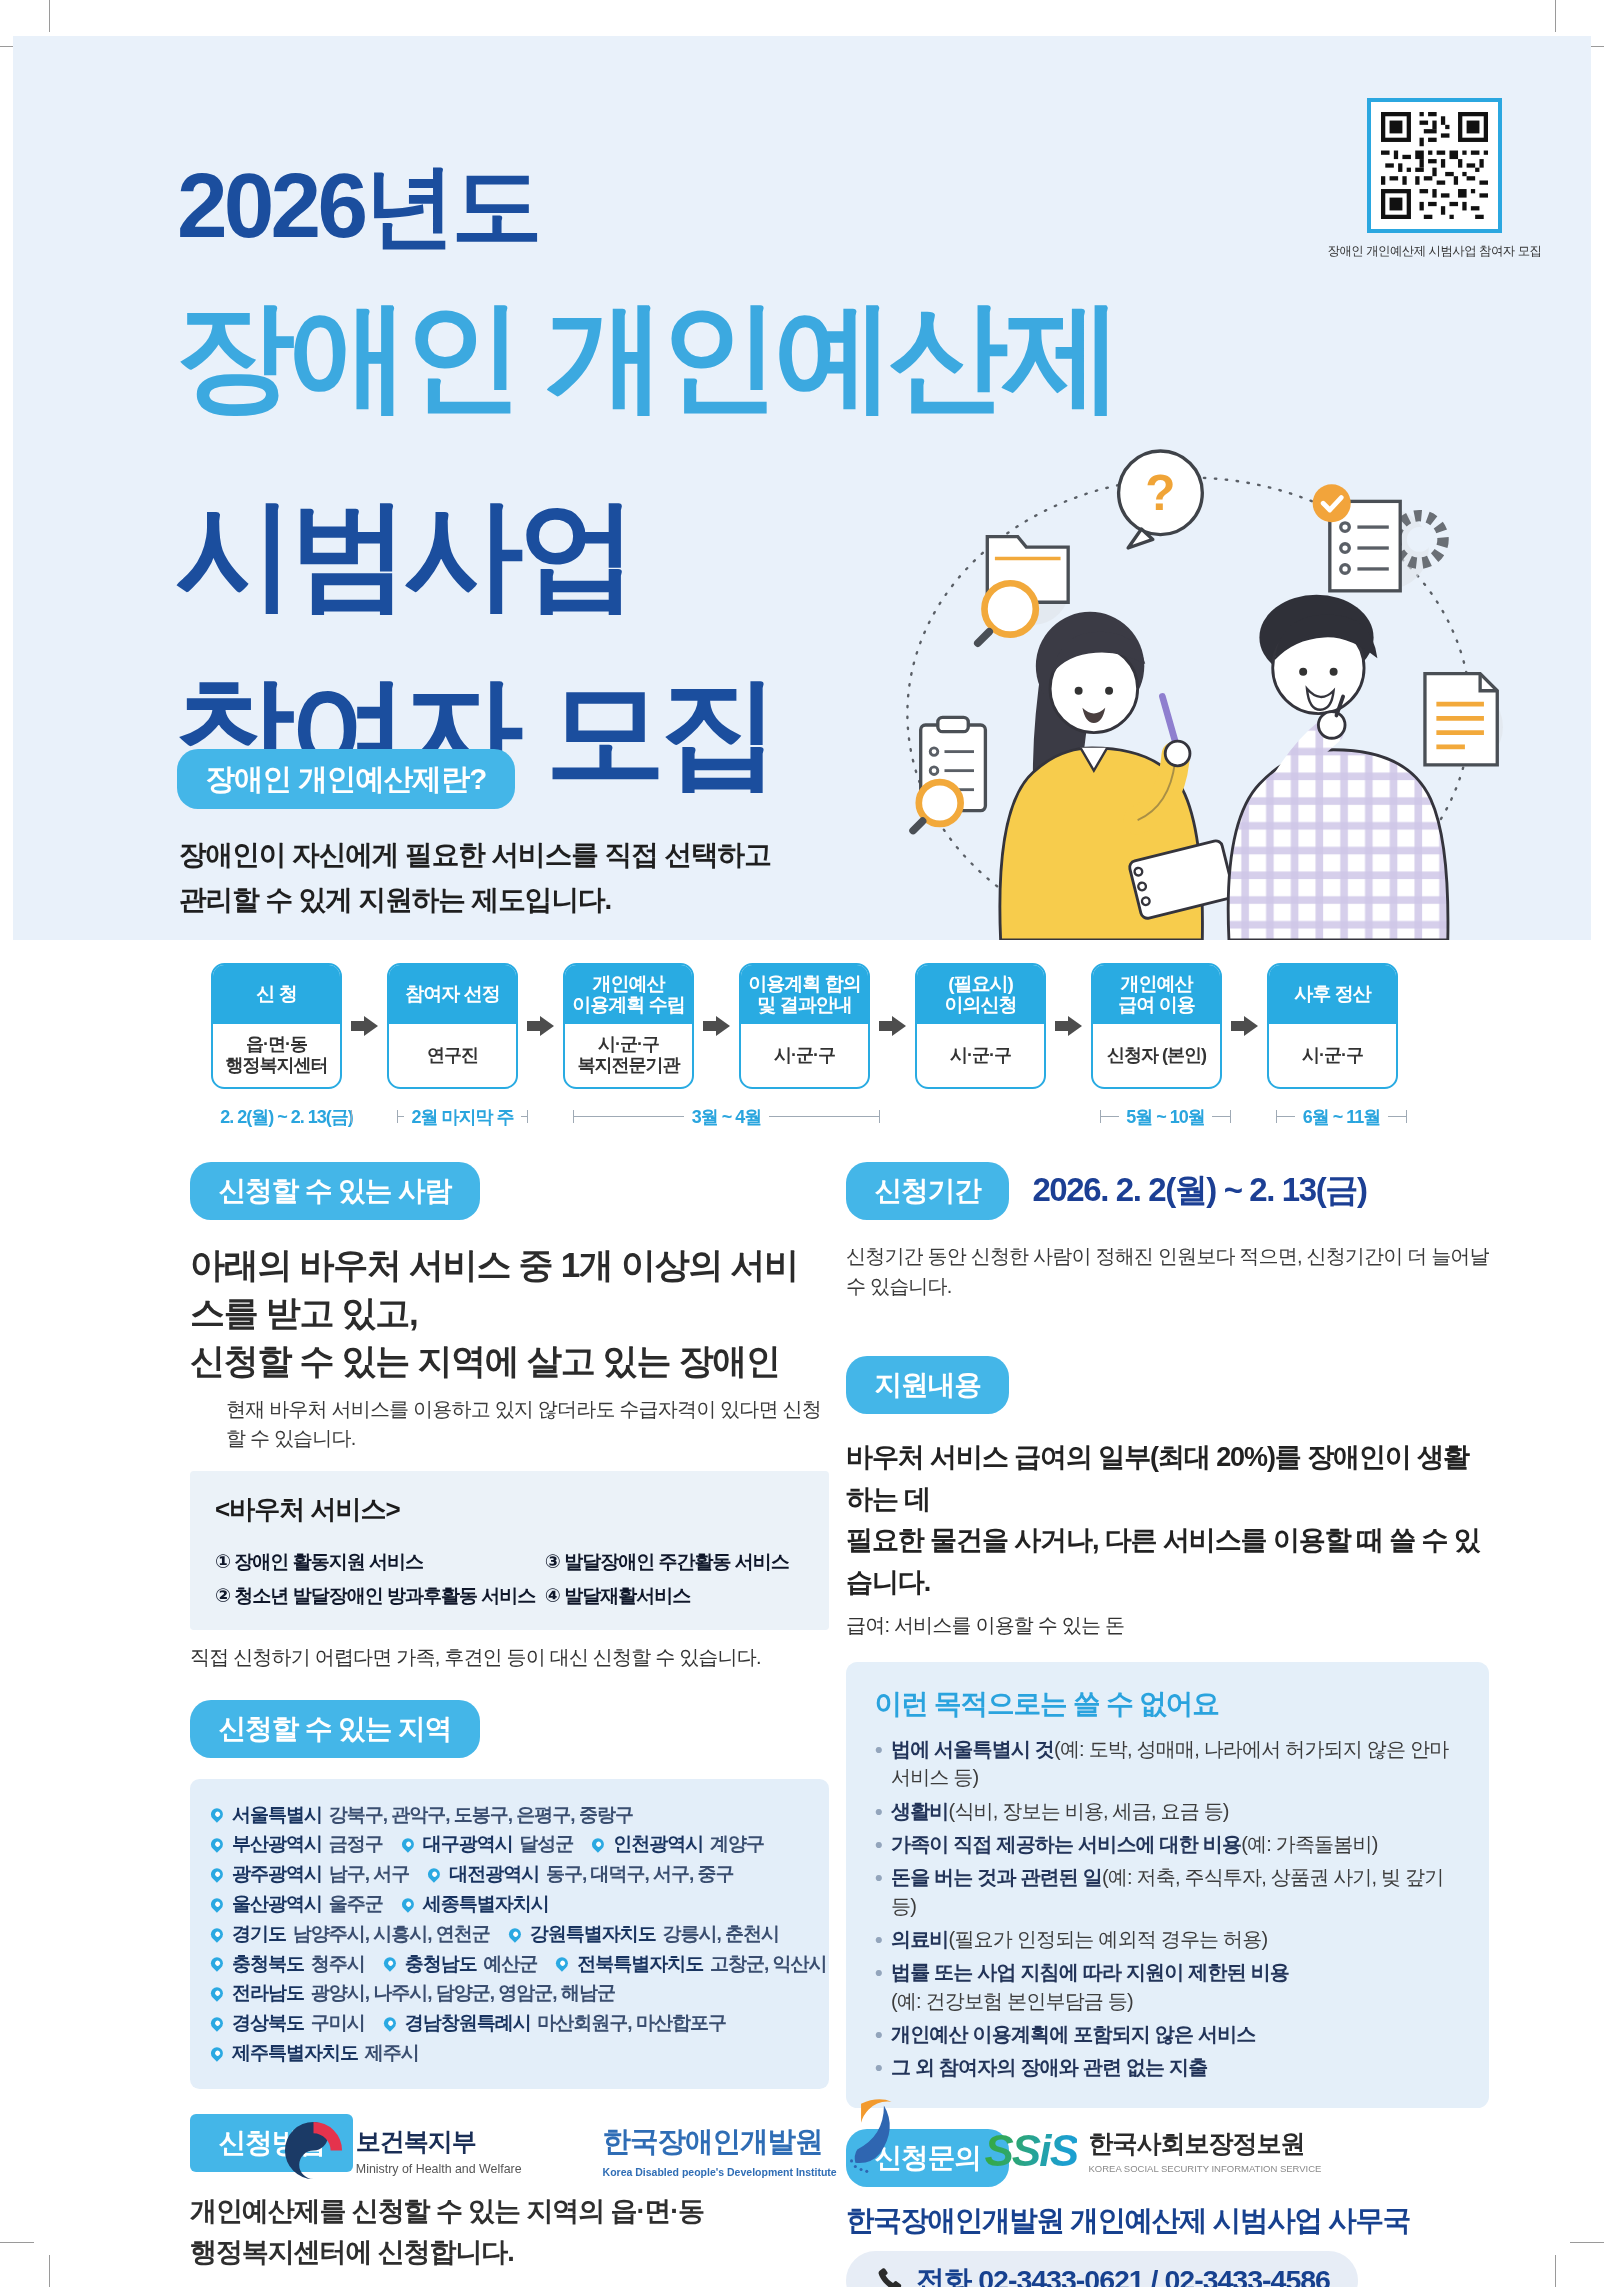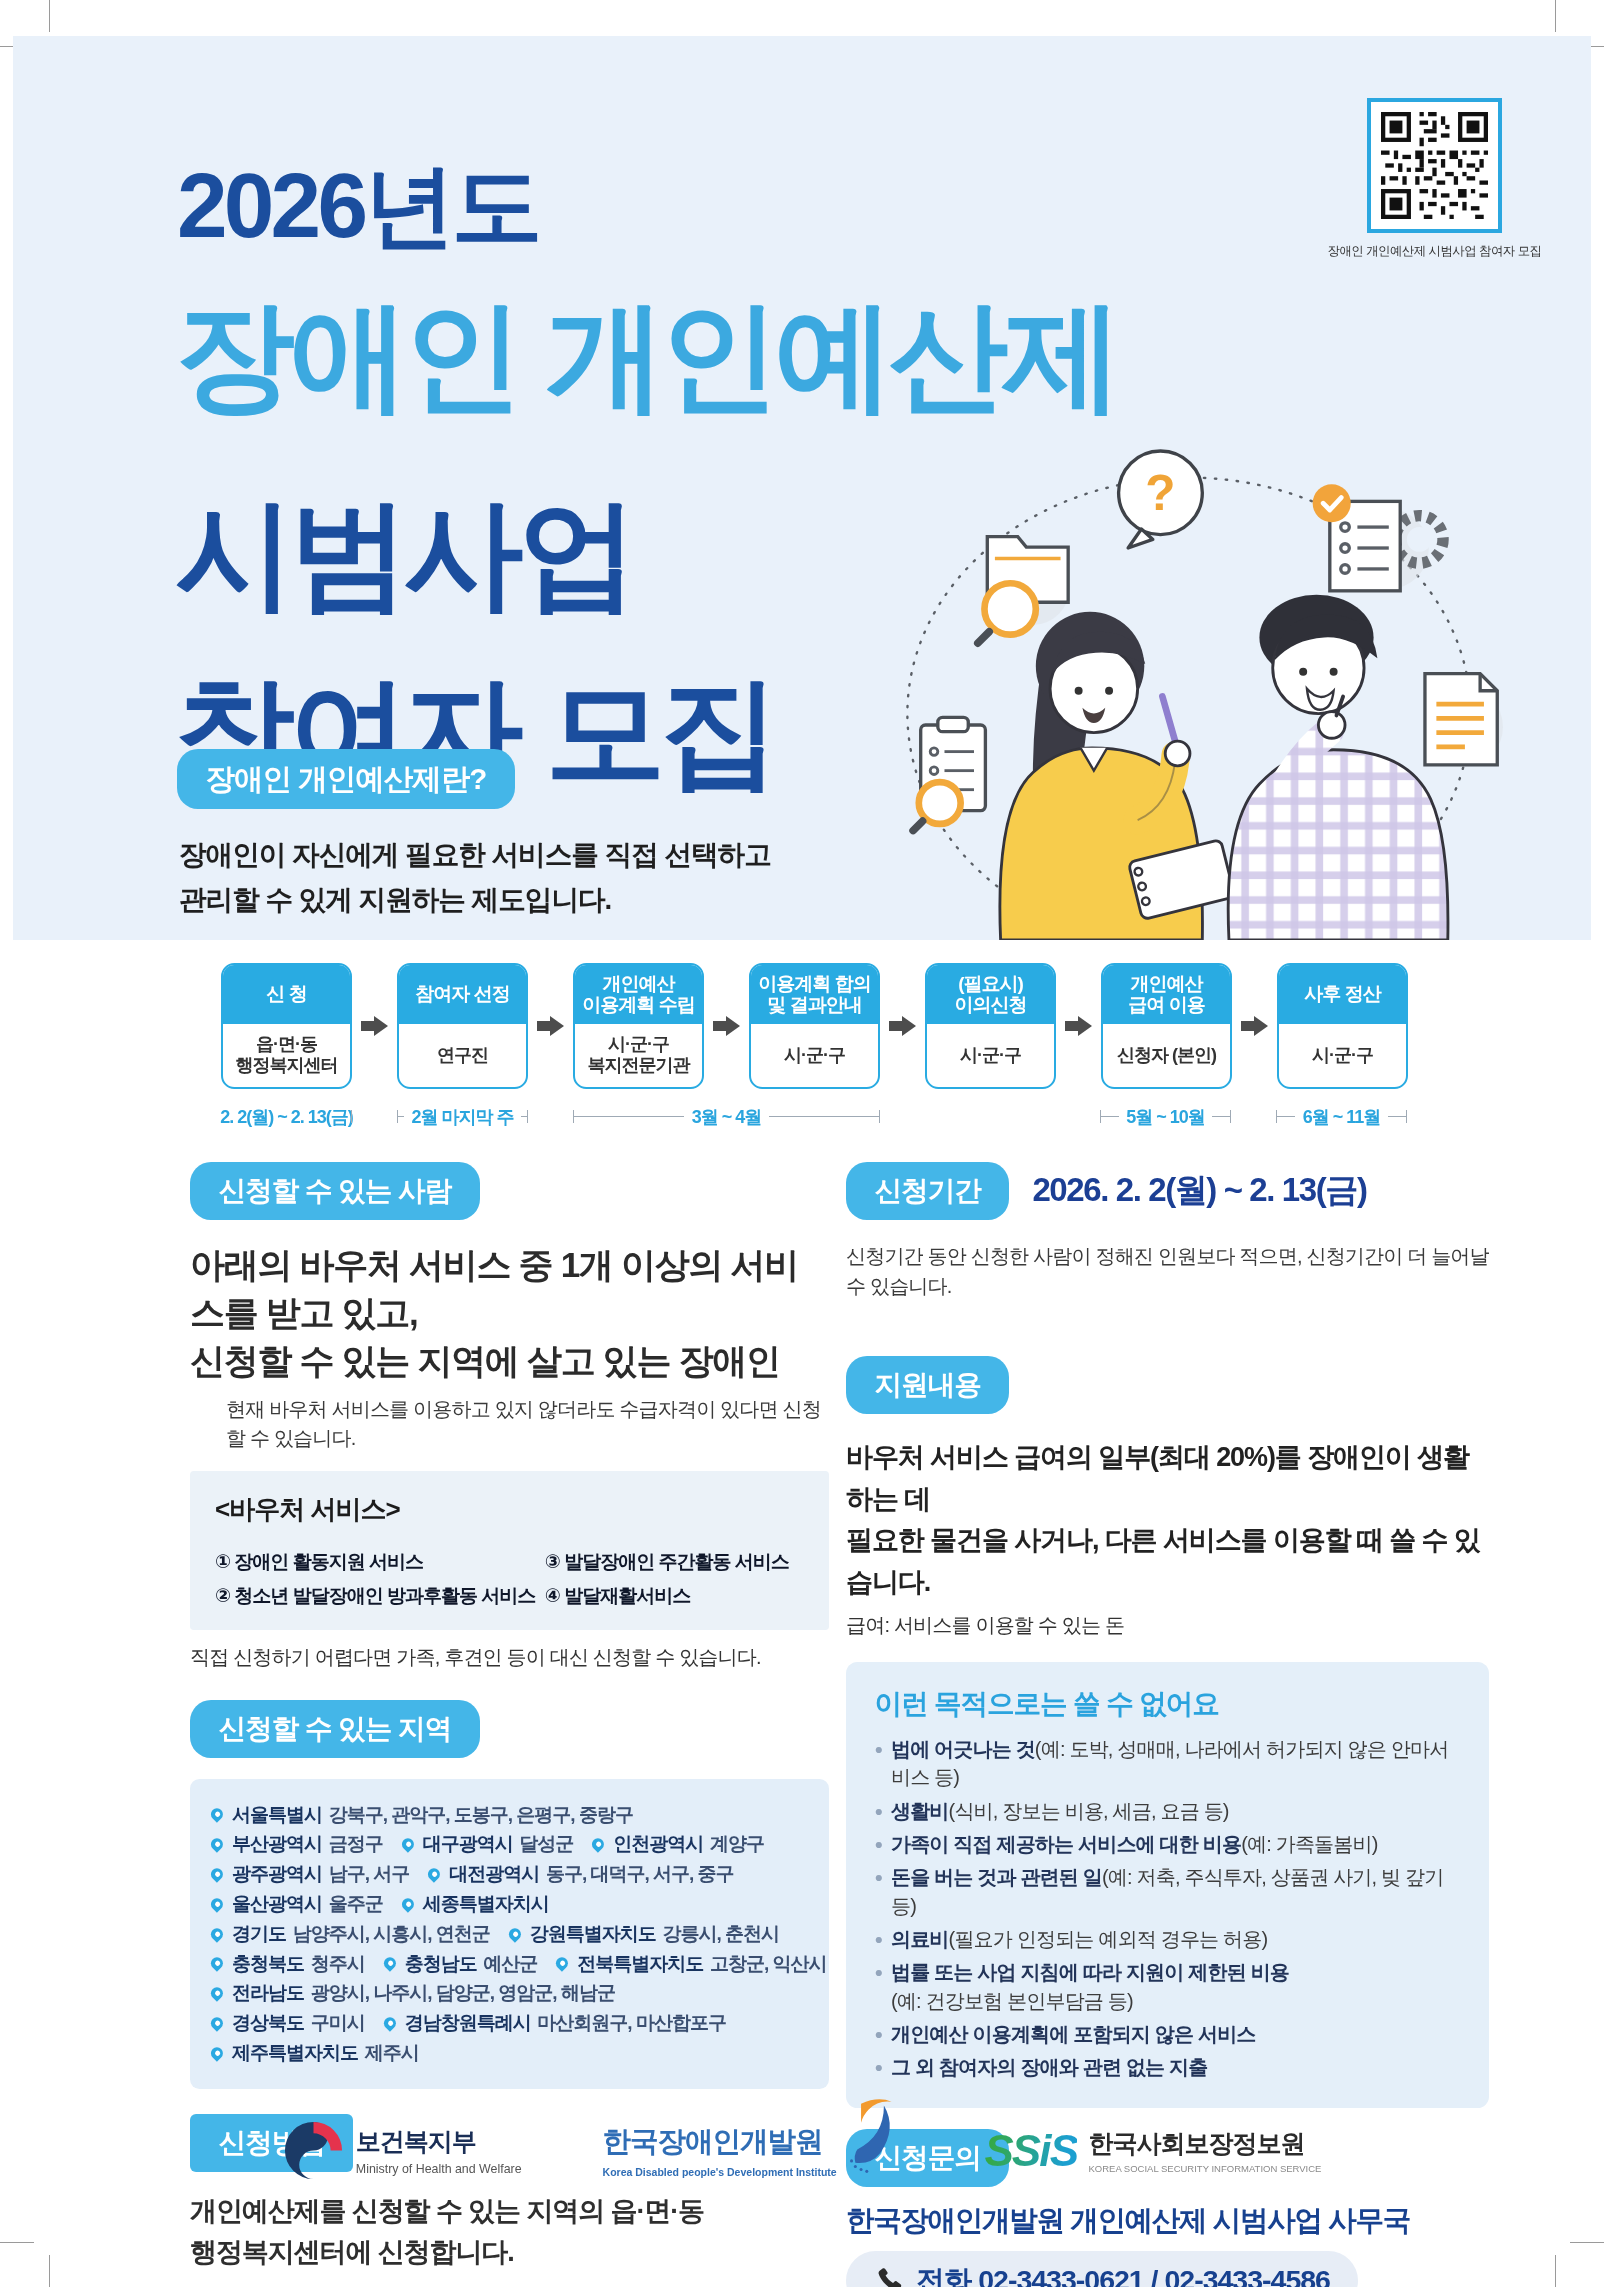--- a/index.html
+++ b/index.html
@@ -18,21 +18,21 @@
          padding:12.4px 28.5px;border-radius:21px;letter-spacing:-1px;line-height:1.2;white-space:nowrap;}
   .intro-badge{position:absolute;left:177px;top:749px;font-size:29.5px;}
   .intro-text{position:absolute;left:179px;top:833px;font-size:27.6px;line-height:1.62;color:#1f1f1f;
               letter-spacing:-1px;white-space:pre-line;font-weight:600;}
   
   .qr-frame{position:absolute;left:1367px;top:98px;width:135px;height:135px;background:#fff;
             border:4.8px solid #2BA7E0;box-sizing:border-box;display:flex;align-items:center;justify-content:center;}
   .qr-caption{position:absolute;left:1291px;top:243px;width:287px;text-align:center;font-size:12.4px;color:#333;letter-spacing:-0.5px;}
   .illus{position:absolute;left:856px;top:411px;width:666px;height:529px;}
   
-  .flow{position:absolute;left:221px;top:963px;width:1187px;display:flex;align-items:stretch;height:126px;}
+  .flow{position:absolute;left:211px;top:963px;width:1187px;display:flex;align-items:stretch;height:126px;}
   .fbox{width:131px;flex:none;border:2.9px solid #29ABE2;border-radius:13.3px;background:#fff;overflow:hidden;
         display:flex;flex-direction:column;box-sizing:border-box;}
   .fhead{flex:0 0 55px;background:#29ABE2;color:#fff;font-weight:800;font-size:19px;line-height:1.15;
          display:flex;align-items:center;justify-content:center;text-align:center;white-space:pre-line;letter-spacing:-1px;padding:1.9px;}
   .fbody{flex:1;display:flex;align-items:center;justify-content:center;text-align:center;font-size:18px;
          color:#333;line-height:1.2;white-space:pre-line;letter-spacing:-1px;font-weight:600;}
   .arrow{width:45px;flex:none;display:flex;align-items:center;justify-content:center;}
   .arrow .bar{width:12.4px;height:9.5px;background:#4d4d4d;}
   .arrow .tri{width:0;height:0;border-left:14.3px solid #4d4d4d;border-top:10.5px solid transparent;border-bottom:10.5px solid transparent;}
   .tl{position:absolute;top:1105px;height:23px;display:flex;align-items:center;justify-content:center;
@@ -531,21 +531,21 @@
     <div><div class="badge support-badge">지원내용</div></div>
     <div class="stext">바우처 서비스 급여의 일부(최대 20%)를 장애인이 생활하는 데
 필요한 물건을 사거나, 다른 서비스를 이용할 때 쓸 수 있습니다.</div>
     <div class="snote">급여: 서비스를 이용할 수 있는 돈</div>
 
     <div class="nobox">
       <div class="nobox-title">이런 목적으로는 쓸 수 없어요</div>
       <div class="bullets">
         <div class="bullet">
             <span class="dot">●</span>
-            <span class="bcontent"><b class="bl">법에 어긋나는 것</b><span class="bt">(예: 도박, 성매매, 나라에서 허가되지 않은 안마서비스 등)</span></span>
+            <span class="bcontent"><b class="bl">법에 서울특별시 것</b><span class="bt">(예: 도박, 성매매, 나라에서 허가되지 않은 안마서비스 등)</span></span>
           </div>
         <div class="bullet">
             <span class="dot">●</span>
             <span class="bcontent"><b class="bl">생활비</b><span class="bt">(식비, 장보는 비용, 세금, 요금 등)</span></span>
           </div>
         <div class="bullet">
             <span class="dot">●</span>
             <span class="bcontent"><b class="bl">가족이 직접 제공하는 서비스에 대한 비용</b><span class="bt">(예: 가족돌봄비)</span></span>
           </div>
         <div class="bullet">

